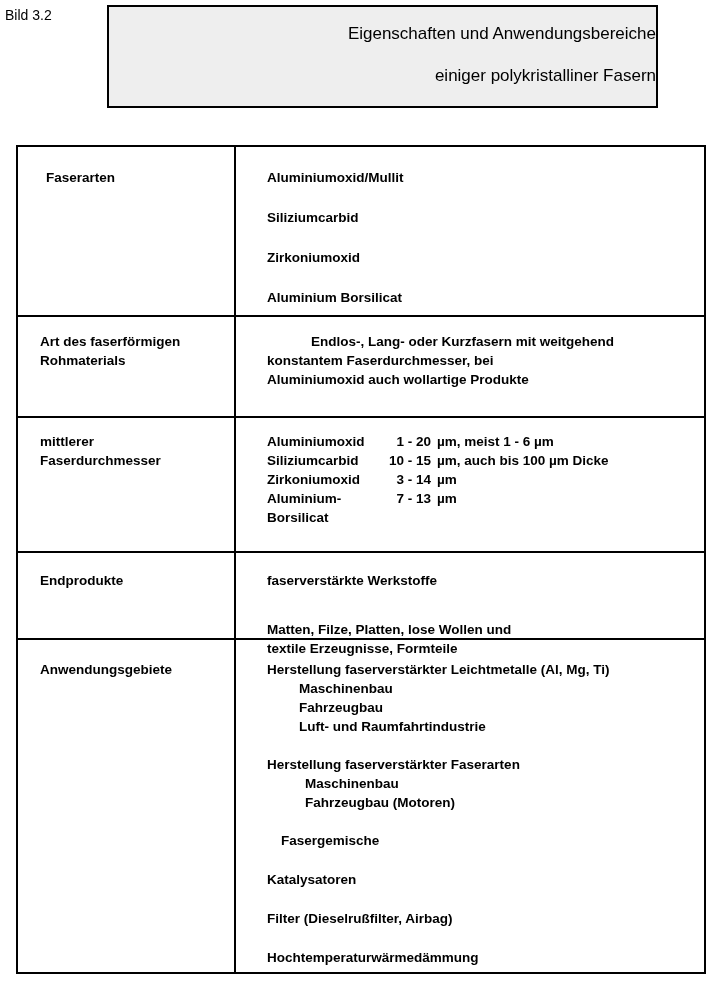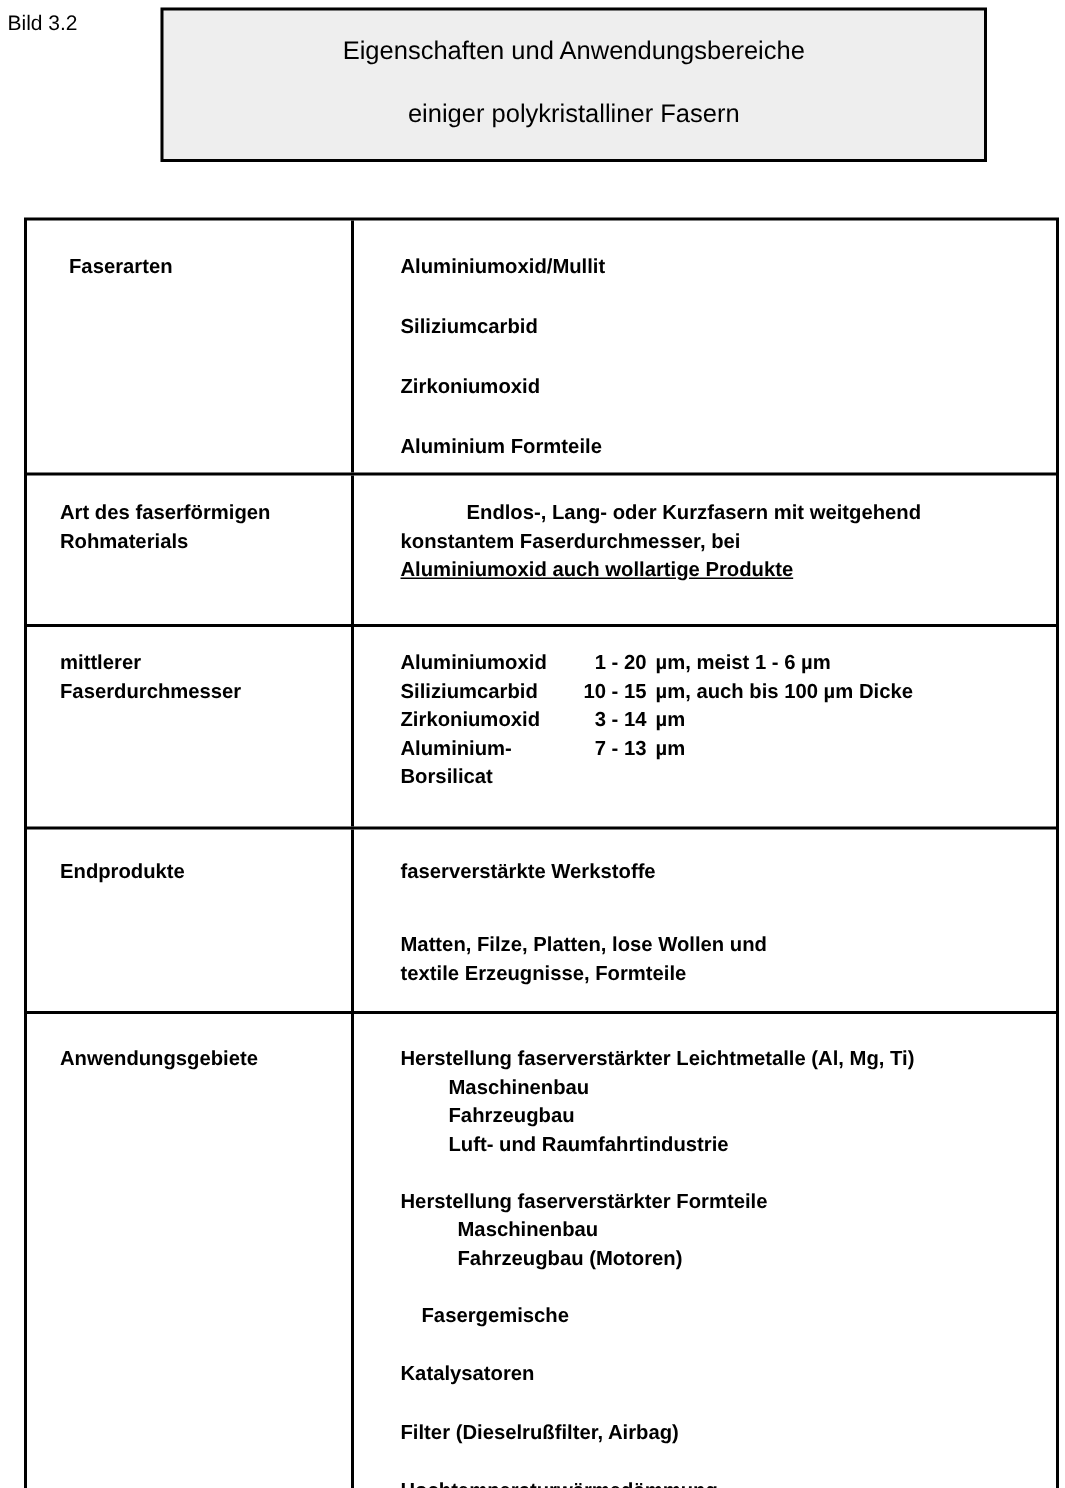--- a/index.html
+++ b/index.html
@@ -32,21 +32,21 @@
     position: absolute;
     left: 107px;
     top: 5px;
     width: 551px;
     height: 103px;
     box-sizing: border-box;
     border: 2px solid #000000;
     background: #eeeeee;
     display: flex;
     flex-direction: column;
-    align-items: center;
+    align-items: flex-end;
     justify-content: flex-start;
     padding-top: 17px;
   }
   #title-box .title-line {
     font-size: 17px;
     font-weight: normal;
     line-height: 20px;
     white-space: nowrap;
   }
   #title-box .title-line.second {
@@ -98,35 +98,35 @@
     font-size: 13.5px;
     font-weight: bold;
     line-height: 19px;
     white-space: nowrap;
   }
 
   
   .r-fiber-types   { height: 170px; }
   .r-raw-material  { height: 101px;  }
   .r-diameter      { height: 135px; }
-  .r-end-products  { height: 123px; }
+  .r-end-products  { height: 87px; }
   .r-applications  { height: 332px; }
 
   
   .r-fiber-types .label-text { left: 28px; top: 21px; }
   .ft-1 { left: 31px; top: 21px; }
   .ft-2 { left: 31px; top: 61px; }
   .ft-3 { left: 31px; top: 101px; }
   .ft-4 { left: 31px; top: 141px; }
 
   
   .r-raw-material .label-text { left: 22px; top: 15px; }
   .rm-1 { left: 31px; top: 15px; padding-left: 44px; }
   .rm-2 { left: 31px; top: 34px; }
-  .rm-3 { left: 31px; top: 53px; text-decoration: underline; }
+  .rm-3 { left: 31px; top: 53px; }
 
   
   .r-diameter .label-text { left: 22px; top: 14px; }
   .diam-line { position: absolute; font-size: 13.5px; font-weight: bold;
                line-height: 19px; white-space: nowrap; }
   .diam-line .d-name  { position: absolute; left: 0; }
   .diam-line .d-range { position: absolute; left: 106px; width: 58px;
                         text-align: right; }
   .diam-line .d-unit  { position: absolute; left: 170px; }
   .dm-1 { left: 31px; top: 14px; }
@@ -168,21 +168,21 @@
 <div id="spec-table">
 
   <div class="trow r-fiber-types">
     <div class="tcell-label">
       <div class="label-text">Faserarten</div>
     </div>
     <div class="tcell-value">
       <div class="value-text ft-1">Aluminiumoxid/Mullit</div>
       <div class="value-text ft-2">Siliziumcarbid</div>
       <div class="value-text ft-3">Zirkoniumoxid</div>
-      <div class="value-text ft-4">Aluminium Formteile</div>
+      <div class="value-text ft-4">Aluminium Borsilicat</div>
     </div>
   </div>
 
   <div class="trow r-raw-material">
     <div class="tcell-label">
       <div class="label-text">Art des faserförmigen
 Rohmaterials</div>
     </div>
     <div class="tcell-value">
       <div class="value-text rm-1">Endlos-, Lang- oder Kurzfasern mit weitgehend</div>
@@ -236,21 +236,21 @@
 
   <div class="trow r-applications last">
     <div class="tcell-label">
       <div class="label-text">Anwendungsgebiete</div>
     </div>
     <div class="tcell-value">
       <div class="value-text ap-h1">Herstellung faserverstärkter Leichtmetalle (Al, Mg, Ti)</div>
       <div class="value-text ap-s1a">Maschinenbau</div>
       <div class="value-text ap-s1b">Fahrzeugbau</div>
       <div class="value-text ap-s1c">Luft- und Raumfahrtindustrie</div>
-      <div class="value-text ap-h2">Herstellung faserverstärkter Formteile</div>
+      <div class="value-text ap-h2">Herstellung faserverstärkter Faserarten</div>
       <div class="value-text ap-s2a">Maschinenbau</div>
       <div class="value-text ap-s2b">Fahrzeugbau (Motoren)</div>
       <div class="value-text ap-p1">Fasergemische</div>
       <div class="value-text ap-p2">Katalysatoren</div>
       <div class="value-text ap-p3">Filter (Dieselrußfilter, Airbag)</div>
       <div class="value-text ap-p4">Hochtemperaturwärmedämmung</div>
     </div>
   </div>
 
 </div>

